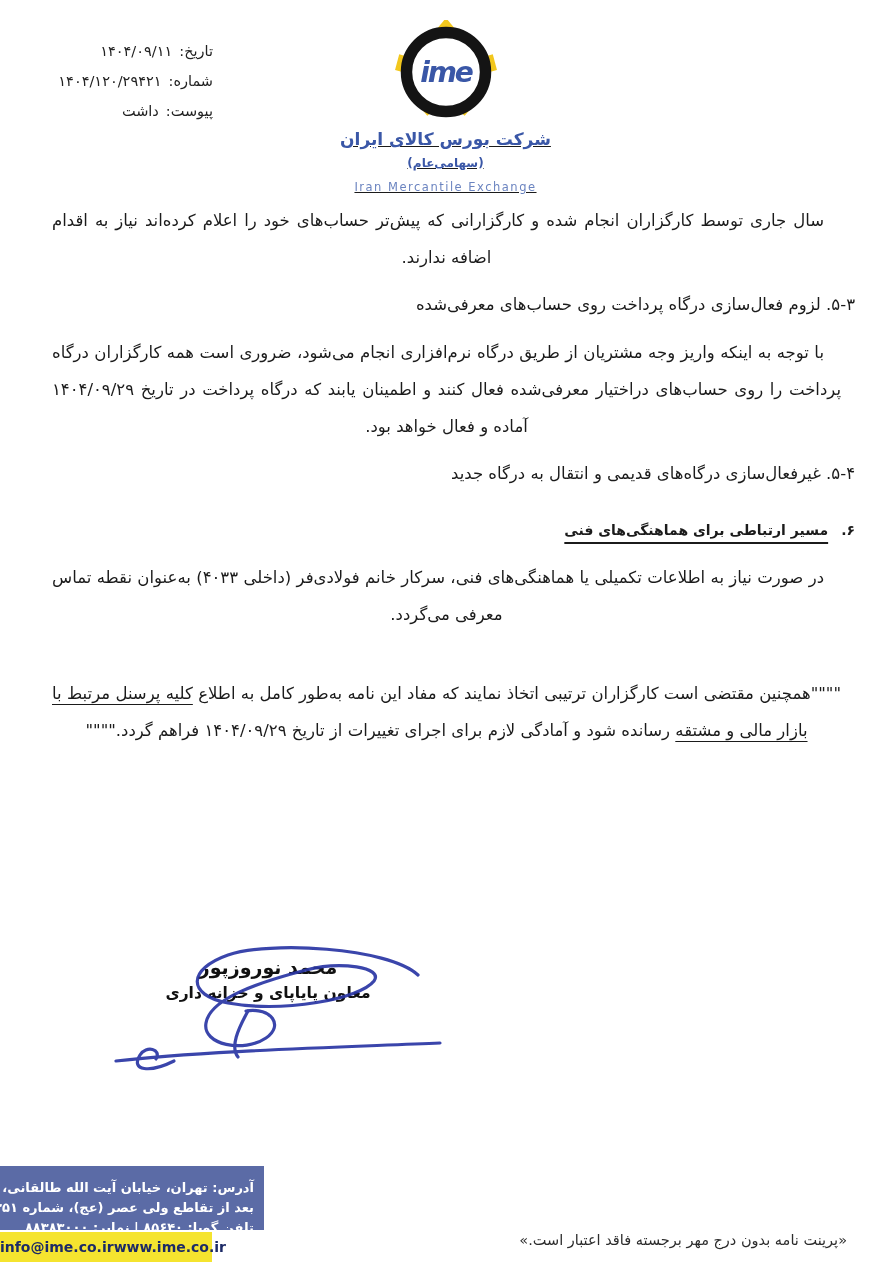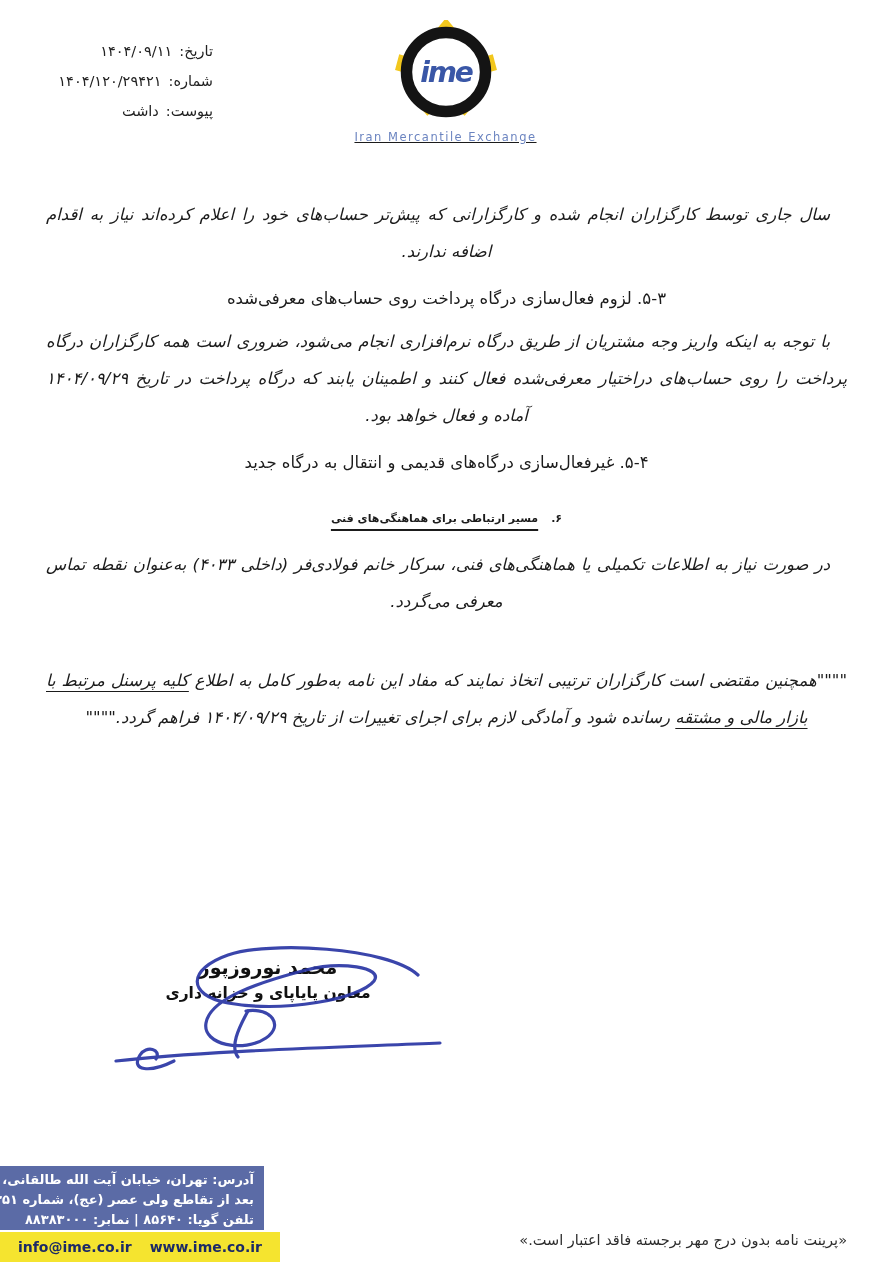--- a/index.html
+++ b/index.html
@@ -11,41 +11,41 @@
   .meta{position:absolute;top:36px;right:678px;font-size:14.5px;color:#222;}
   .meta-row{display:flex;gap:7px;line-height:30px;white-space:nowrap;justify-content:flex-start;}
   
   .logo-wrap{position:absolute;top:20px;left:50%;transform:translateX(-50%);width:260px;text-align:center;text-decoration:underline;}
   .logo-svg{display:block;margin:0 auto;}
   .brand-fa{font-size:17px;font-weight:bold;color:#3a57a7;margin-top:4px;line-height:22px;}
   .brand-type{font-size:12px;font-weight:bold;color:#3a57a7;}
   .brand-en{direction:ltr;font-size:11.5px;color:#6b84c0;letter-spacing:1.5px;margin-top:6px;}
   
   .body-text{position:absolute;top:188px;right:36px;left:38px;font-size:16.5px;line-height:37px;}
-  .para{margin:8px;text-align:justify;text-align-last:center;text-indent:17px;font-style:italic;}
-  .sec{font-size:16.5px;font-weight:400;text-align:center;line-height:30px;margin:14px 0 9px;}
-  .sec-6{font-weight:bold;font-size:11px;margin:26px 0 12px;}
+  .para{margin:14px;text-align:justify;text-align-last:center;text-indent:17px;}
+  .sec{font-size:16.5px;font-weight:400;text-align:right;line-height:30px;margin:14px 0 9px;}
+  .sec-6{font-weight:bold;font-size:14px;margin:26px 0 12px;}
   .sec6-num{margin-left:13px;}
   .sec6-title{text-decoration:underline;text-underline-offset:7px;text-decoration-thickness:1.5px;}
   .u{text-decoration:underline;text-underline-offset:5px;text-decoration-thickness:1px;}
   .closing{margin-top:42px;text-indent:0;}
   
   .sig{position:absolute;top:955px;left:118px;width:300px;text-align:center;font-weight:bold;color:#111;}
   .sig-name{font-size:19px;line-height:24px;}
   .sig-title{font-size:15.5px;line-height:22px;margin-top:3px;}
   .sig-svg{position:absolute;top:-18px;left:-30px;pointer-events:none;}
   
   .print-note{position:absolute;top:1232px;right:44px;font-size:14.5px;color:#2c2c2c;}
   .addr-box{
     position:absolute;left:0;top:1166px;width:264px;height:64px;background:#5b6ba6;color:#ffffff;
     font-size:13px;font-weight:bold;text-align:right;line-height:20px;
-    padding:4px 10px 0 6px;box-sizing:border-box;white-space:nowrap;
+    padding:12px 10px 0 6px;box-sizing:border-box;white-space:nowrap;
   }
   .links-bar{
-    position:absolute;left:0;top:1232px;width:280px;height:30px;background:#f5e42f;color:#1c2a66;
+    position:absolute;left:0;top:1232px;width:212px;height:30px;background:#f5e42f;color:#1c2a66;
     font-weight:bold;font-size:14px;display:flex;align-items:center;justify-content:space-evenly;direction:ltr;
   }
   .links-bar span{cursor:pointer;}
 </style>
 </head>
 <body>
 
 <div class="page">
 
   <div class="meta">
@@ -68,20 +68,24 @@
       <g fill="#f2c71d">
         <path d="M50 -2 L60 10 L50 22 L40 10 Z"></path>
         <path d="M95 33 L99 48 L85 52 L81 37 Z"></path>
         <path d="M5 33 L1 48 L15 52 L19 37 Z"></path>
         <path d="M78 80 L68 92 L56 83 L66 71 Z"></path>
         <path d="M22 80 L32 92 L44 83 L34 71 Z"></path>
       </g>
       <circle cx="50" cy="50" r="38" fill="#ffffff" stroke="#141414" stroke-width="11"></circle>
       <text x="50" y="60" text-anchor="middle" font-family="DejaVu Sans, sans-serif" font-size="27" font-weight="bold" font-style="italic" fill="#3a57a7" letter-spacing="-2">ime</text>
     </svg>
+    <div class="brand-fa">
+      <span>شرکت بورس کالای ایران</span>
+      <span class="brand-type">(سهامی‌عام)</span>
+    </div>
     <div class="brand-en">Iran Mercantile Exchange</div>
   </div>
 
   <div class="body-text">
     <p class="para">سال جاری توسط کارگزاران انجام شده و کارگزارانی که پیش‌تر حساب‌های خود را اعلام کرده‌اند نیاز به اقدام اضافه ندارند.</p>
 
     <div class="sec">۵-۳. لزوم فعال‌سازی درگاه پرداخت روی حساب‌های معرفی‌شده</div>
     <p class="para">با توجه به اینکه واریز وجه مشتریان از طریق درگاه نرم‌افزاری انجام می‌شود، ضروری است همه کارگزاران درگاه پرداخت را روی حساب‌های دراختیار معرفی‌شده فعال کنند و اطمینان یابند که درگاه پرداخت در تاریخ ۱۴۰۴/۰۹/۲۹ آماده و فعال خواهد بود.</p>
 
     <div class="sec">۵-۴. غیرفعال‌سازی درگاه‌های قدیمی و انتقال به درگاه جدید</div>

